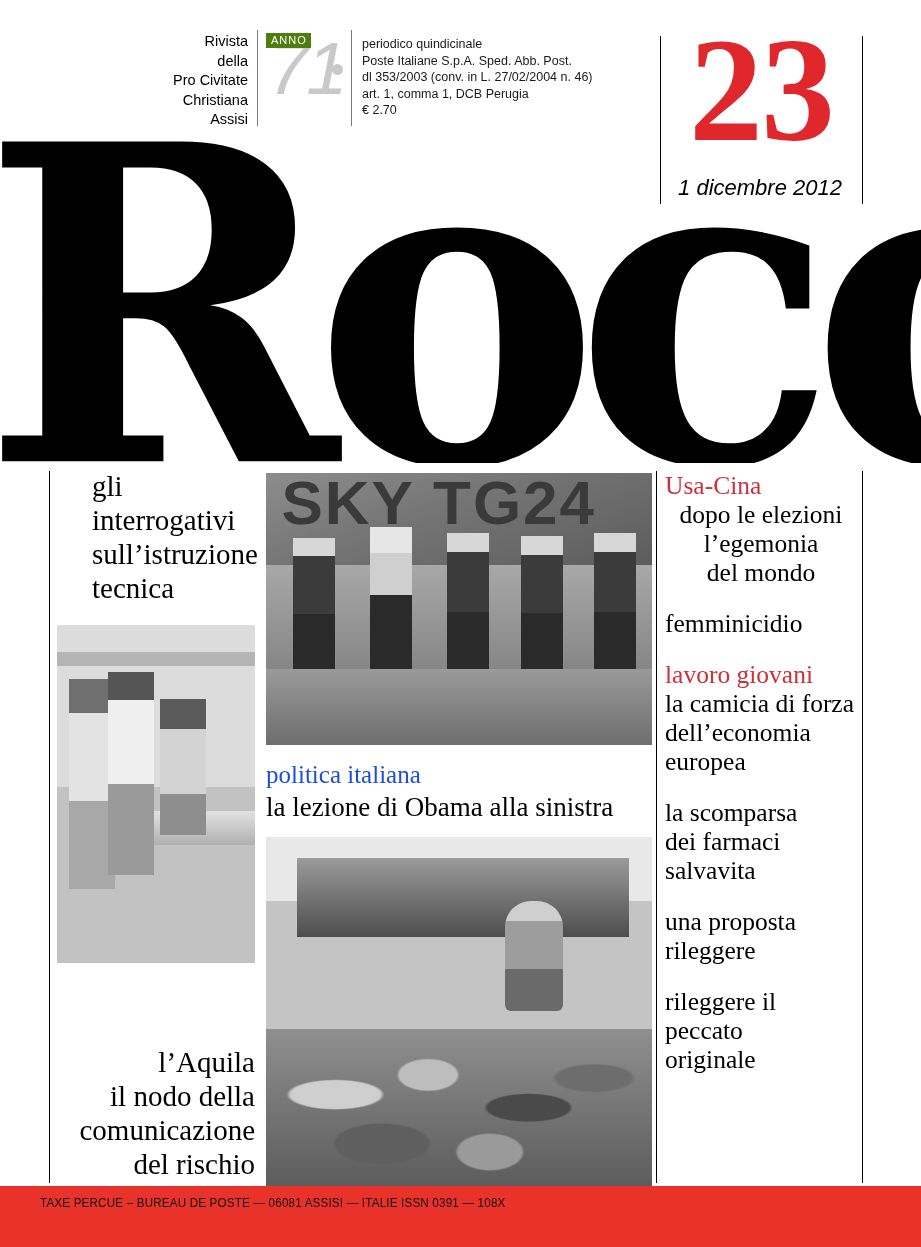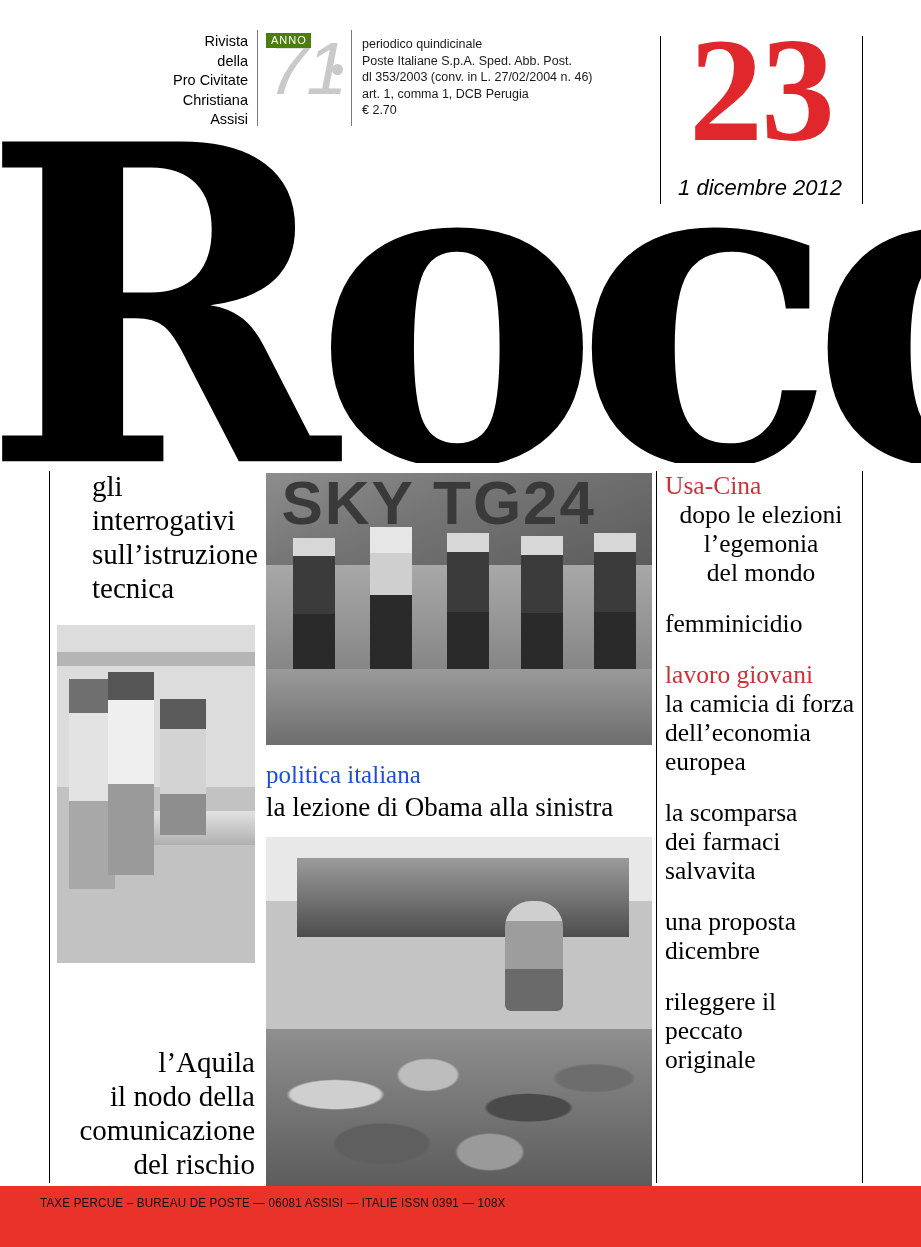--- a/index.html
+++ b/index.html
@@ -417,21 +417,21 @@
 dell’economia
 europea</div>
     </div>
     <div class="ritem">
       <div class="rl" style="white-space: pre-line;">la scomparsa
 dei farmaci
 salvavita</div>
     </div>
     <div class="ritem">
       <div class="rl" style="white-space: pre-line;">una proposta
-dicembre</div>
+rileggere</div>
     </div>
     <div class="ritem">
       <div class="rl" style="white-space: pre-line;">rileggere il peccato
 originale</div>
     </div>
   </div>
 </div>
 
 <div id="footer">
   <div class="footer-text">TAXE PERCUE – BUREAU DE POSTE — 06081 ASSISI — ITALIE      ISSN 0391 — 108X</div>

